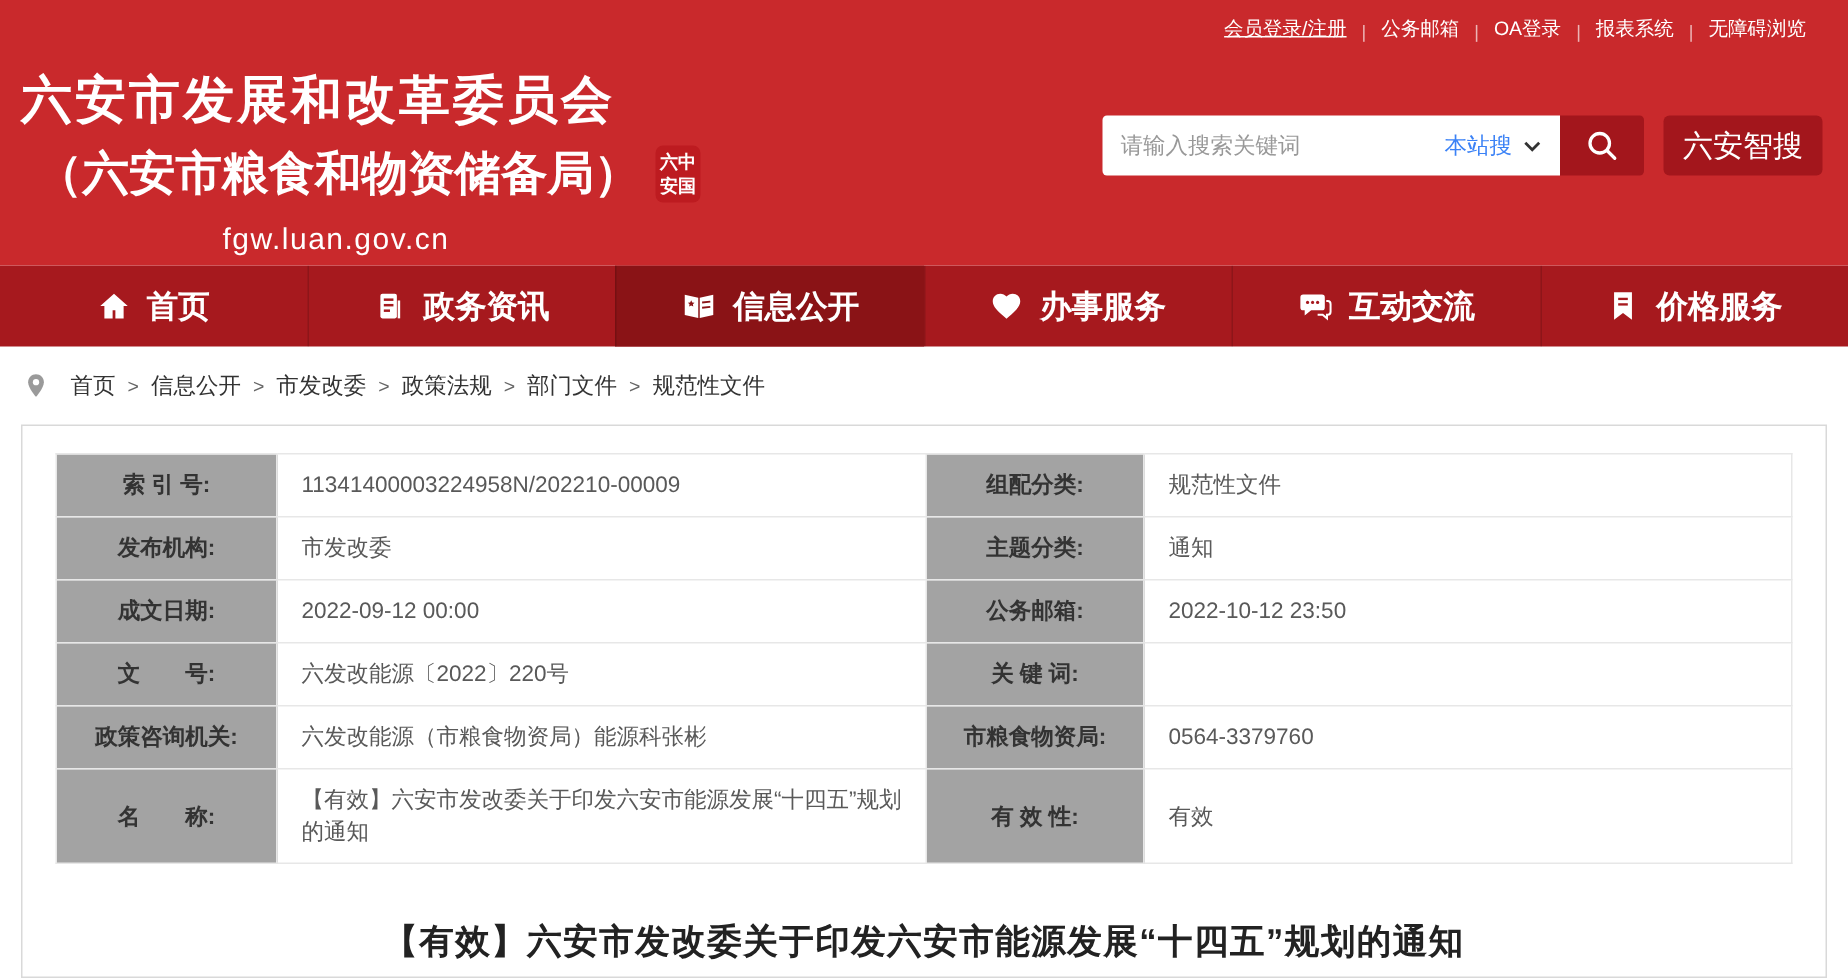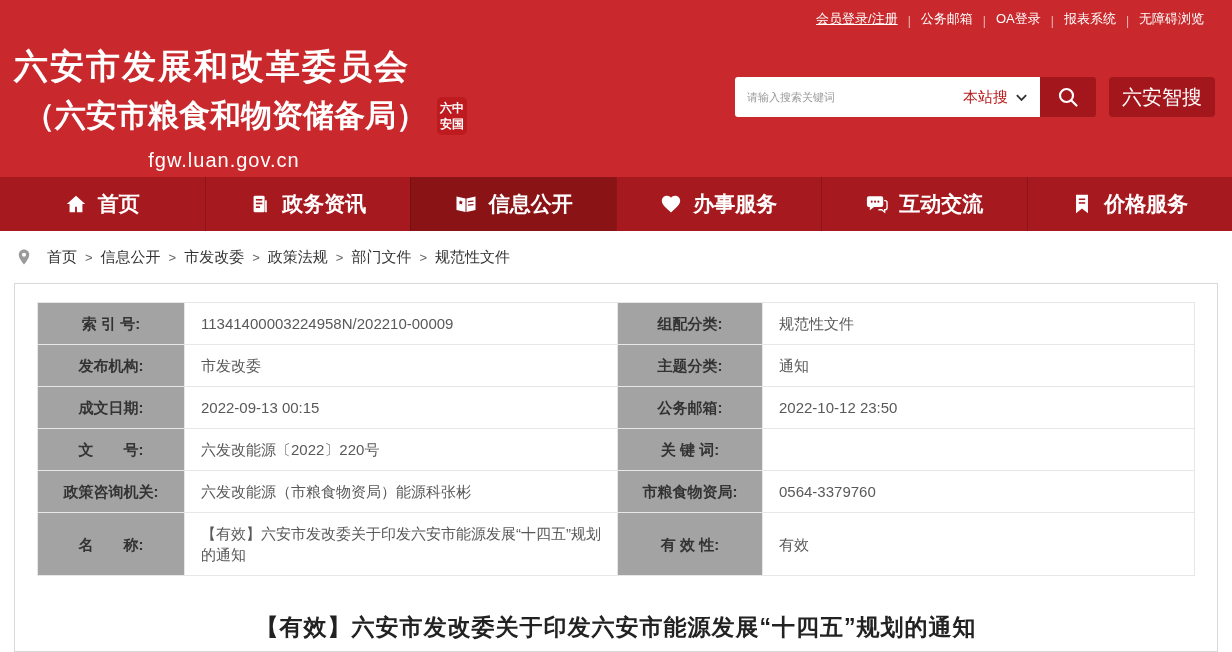--- a/index.html
+++ b/index.html
@@ -19,25 +19,25 @@
   .brand-sub-row { display:flex; align-items:center; margin-top:5px; }
   .brand-sub { font-size:31px; font-weight:bold; padding-left:10px; white-space:nowrap; }
   .seal { width:32px; height:38px; margin-left:10px; background:#bd1b20; border-radius:5px;
     display:grid; grid-template-columns:1fr 1fr; place-items:center; padding:3px;
     color:#fff; font-size:12px; font-weight:bold; line-height:1; }
   .brand-domain { font-size:20px; margin-top:12px; text-align:center; width:420px; letter-spacing:1px; }
 
   .search-area { position:absolute; top:77px; right:17px; display:flex; align-items:center; }
   .search-box { display:flex; align-items:center; background:#fff; height:40px; width:305px;
     border-radius:3px 0 0 3px; }
-  .search-input { flex:1; border:none; outline:none; font-size:11px; color:#333;
+  .search-input { flex:1; border:none; outline:none; font-size:15px; color:#333;
     padding:0 12px; height:100%; background:transparent;
     font-family:"Liberation Sans","DejaVu Sans",sans-serif; }
   .search-input::placeholder { color:#999; }
-  .scope { display:flex; align-items:center; gap:7px; font-size:15px; color:#b91c1c;
+  .scope { display:flex; align-items:center; gap:7px; font-size:15px; color:#3b82f6;
     padding-right:12px; cursor:pointer; white-space:nowrap; }
   .search-btn { width:56px; height:40px; background:#a3161c; border:none; cursor:pointer;
     border-radius:0 3px 3px 0; display:flex; align-items:center; justify-content:center; }
   .smart-btn { margin-left:13px; height:40px; padding:0 13px; background:#a3161c; color:#fff;
     font-size:20px; border:none; border-radius:4px; cursor:pointer; white-space:nowrap;
     font-family:"Liberation Sans","DejaVu Sans",sans-serif; }
 
   
   .nav { display:flex; height:54px; background:#a6191e; }
   .nav-item { flex:1; display:flex; align-items:center; justify-content:center; gap:11px;
@@ -206,21 +206,21 @@
         <td class="val">规范性文件</td>
       </tr>
       <tr>
         <td class="lbl">发布机构:</td>
         <td class="val">市发改委</td>
         <td class="lbl">主题分类:</td>
         <td class="val">通知</td>
       </tr>
       <tr>
         <td class="lbl">成文日期:</td>
-        <td class="val">2022-09-13 00:15</td>
+        <td class="val">2022-09-12 00:00</td>
         <td class="lbl">公务邮箱:</td>
         <td class="val">2022-10-12 23:50</td>
       </tr>
       <tr>
         <td class="lbl">文　　号:</td>
         <td class="val">六发改能源〔2022〕220号</td>
         <td class="lbl">关 键 词:</td>
         <td class="val"></td>
       </tr>
       <tr>

